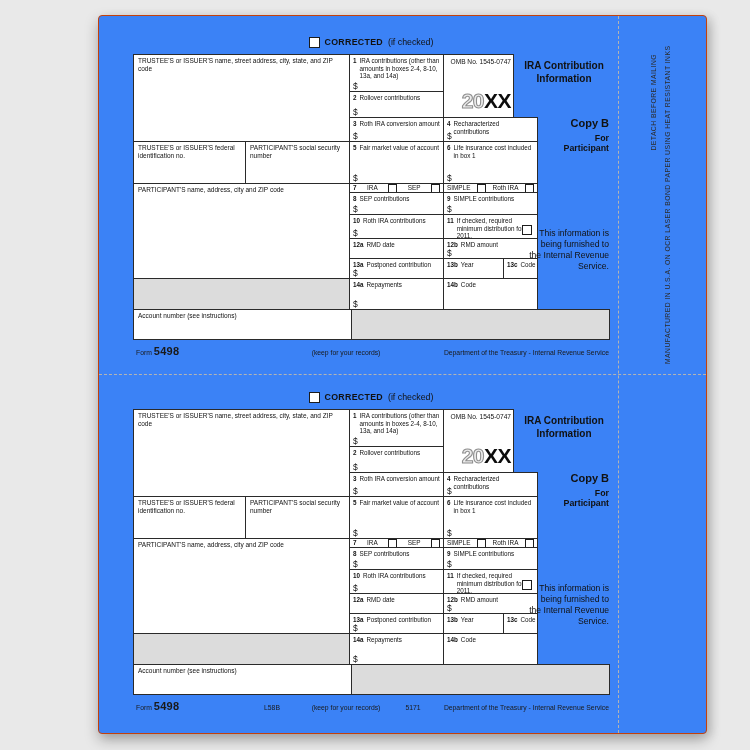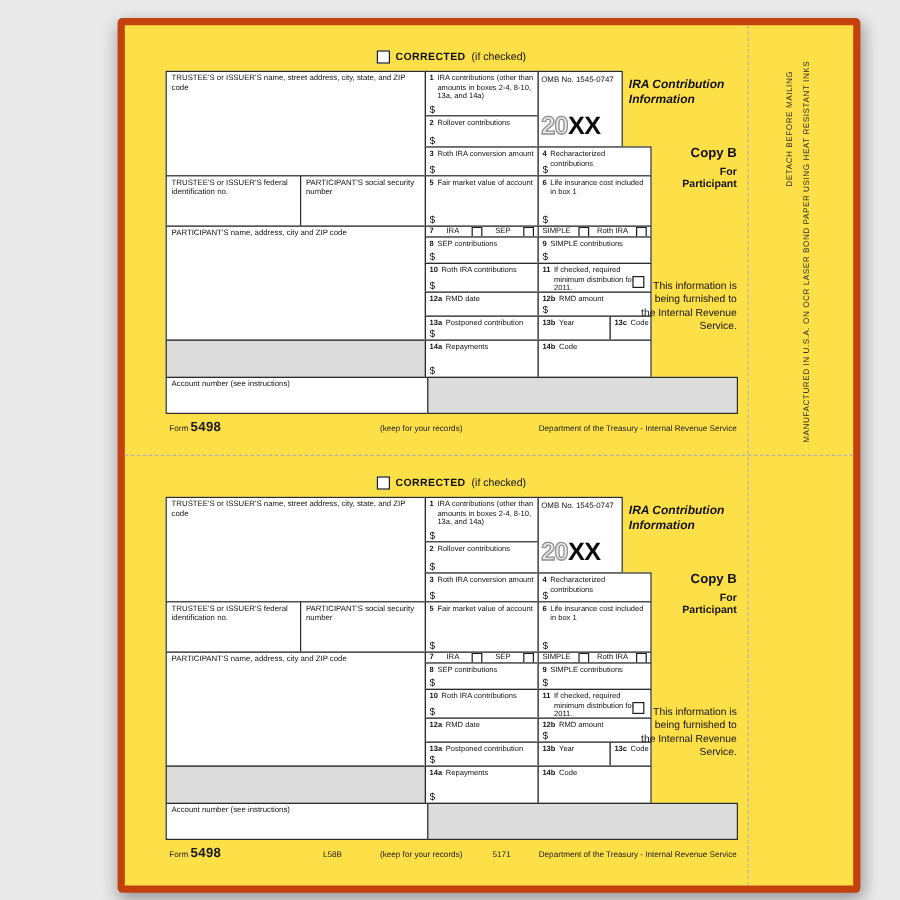--- a/index.html
+++ b/index.html
@@ -3,21 +3,21 @@
 <meta charset="utf-8">
 <style>
   html,body{margin:0;padding:0;}
   body{
     width:750px;height:750px;position:relative;overflow:hidden;
     background:#e9e9e9;
     font-family:"Liberation Sans",sans-serif;color:#111;
   }
   .sheet{
     position:absolute;left:98px;top:15px;width:607px;height:717px;
-    background:#fde047;border:6px solid #c2410c;border-radius:4px;
+    background:#3b82f6;border:1px solid #c2410c;border-radius:4px;
     box-shadow:0 6px 14px rgba(0,0,0,.28), 5px 2px 10px rgba(0,0,0,.10);
   }
   .v-perf{position:absolute;left:519px;top:0;bottom:0;width:0;border-left:1px dashed #b3b3b3;}
   .h-perf{position:absolute;top:358px;left:0;right:0;height:0;border-top:1px dashed #b3b3b3;}
   .strip-text{
     position:absolute;left:408px;top:178px;width:310px;height:30px;
     transform:rotate(-90deg);text-align:right;
     font-size:6.8px;line-height:13.5px;letter-spacing:.45px;color:#2b2b2b;white-space:nowrap;
   }
   .form-copy{position:absolute;left:0;width:519px;height:352px;}
@@ -67,32 +67,32 @@
   .c-b13c      {left:404px;top:242px;width:35px; height:21px;}
   .c-b14a      {left:250px;top:262px;width:95px; height:32px;}
   .c-b14b      {left:344px;top:262px;width:95px; height:32px;}
   .c-grayright {left:252px;top:293px;width:259px;height:31px;}
 
   .row7-inner{display:flex;height:100%;font-size:6.4px;line-height:8px;align-items:center;}
   .row7-half{flex:1;display:flex;align-items:center;justify-content:space-between;padding:0 3px;height:100%;}
   .row7-half.right{border-left:1px solid #2a2a2a;}
   .row7-half .n{font-weight:700;}
 
-  .omb-inner{display:flex;flex-direction:column;align-items:flex-start;height:100%;box-sizing:border-box;padding:3px 2px 3px 2px;gap:24px;}
+  .omb-inner{display:flex;flex-direction:column;align-items:flex-end;height:100%;box-sizing:border-box;padding:3px 2px 3px 2px;gap:24px;}
   .omb-label{font-size:6.6px;}
   .omb-year{flex:1;display:flex;align-items:center;font-weight:700;font-size:21px;letter-spacing:-.5px;}
   .omb-year .outline{color:#ececec;-webkit-text-stroke:1.1px #8f8f8f;}
   .omb-year .solid{color:#0c0c0c;}
   .omb-form{display:flex;align-items:baseline;gap:3px;}
   .omb-form .w{font-size:6.6px;}
   .omb-form .num{font-size:11px;font-weight:700;}
 
   .b11-cb{position:absolute;right:5px;bottom:3px;}
 
-  .r-title{position:absolute;left:420px;top:44px;width:90px;text-align:left;font-weight:700;font-size:10px;line-height:12.5px;font-style:italic;}
+  .r-title{position:absolute;left:420px;top:44px;width:90px;text-align:center;font-weight:700;font-size:10px;line-height:12.5px;}
   .r-copy{position:absolute;left:420px;top:101px;width:90px;text-align:right;font-weight:700;}
   .r-copy .copyb{font-size:11px;line-height:13px;}
   .r-copy .for{font-size:8.8px;line-height:10px;margin-top:3px;}
   .r-copy .part{font-size:8.8px;line-height:10px;}
   .r-furnish{position:absolute;left:428px;top:168px;width:82px;text-align:right;font-size:8.6px;line-height:11px;margin-top:44px;}
 
   .footer{position:absolute;top:327px;left:0;width:510px;height:16px;font-size:6.8px;color:#1a1a1a;}
   .footer .f-id{position:absolute;left:37px;bottom:2px;}
   .footer .f-id .num{font-size:11px;font-weight:700;letter-spacing:.3px;}
   .footer .f-keep{position:absolute;left:247px;bottom:3px;transform:translateX(-50%);}

